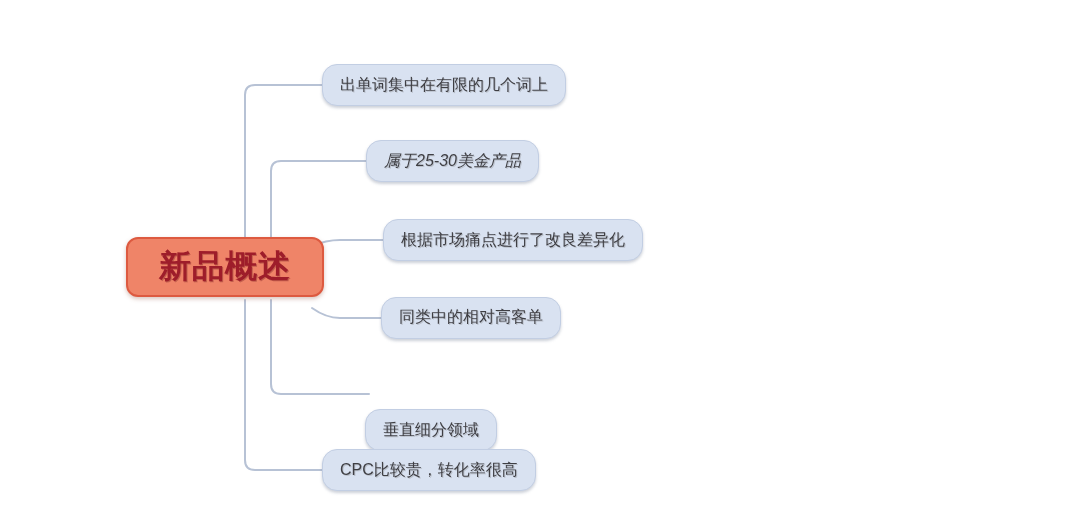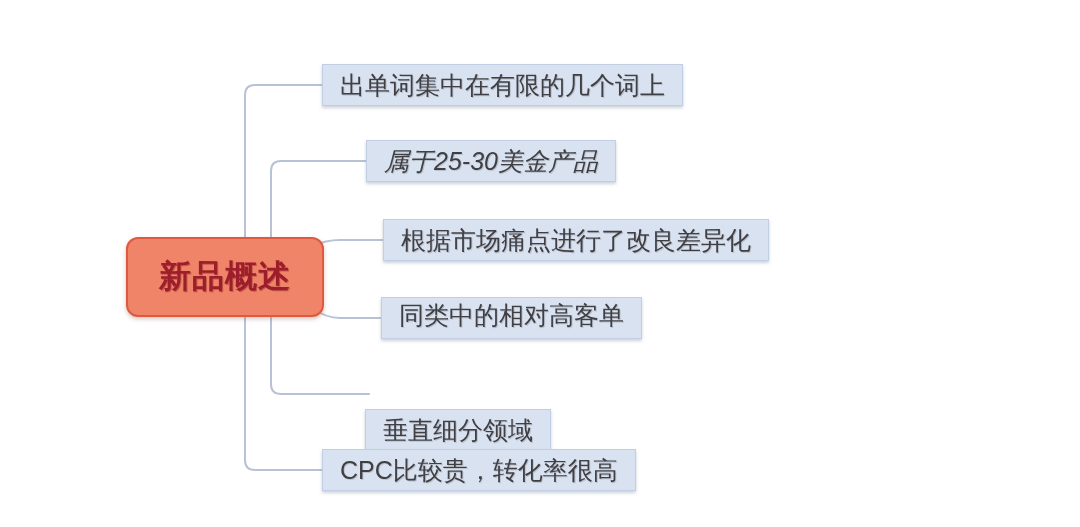--- a/index.html
+++ b/index.html
@@ -30,43 +30,43 @@
   }
   .node {
     position: absolute;
     white-space: nowrap;
     box-sizing: border-box;
   }
   .root-node {
     left: 126px;
     top: 237px;
     width: 198px;
-    height: 80px;
+    height: 60px;
     background: var(--root-fill, #ef8468);
     border: 2px solid var(--root-border, #dd5a40);
     border-radius: 12px;
     color: var(--root-text, #9e1d2a);
     font-size: 32px;
     font-weight: bold;
     display: flex;
     align-items: center;
     justify-content: center;
     box-shadow: 0 2px 4px rgba(150, 90, 70, 0.35);
     text-shadow: 1px 1px 0 rgba(110, 20, 25, 0.35);
     letter-spacing: 1px;
   }
   .child-node {
     height: 42px;
     line-height: 40px;
     padding: 0 17px;
     background: var(--child-fill, #d9e2f1);
     border: 1px solid var(--child-border, #c2cee3);
-    border-radius: 0;
+    border-radius: 15px;
     color: var(--child-text, #3f3f44);
-    font-size: 25px;
+    font-size: 16px;
     box-shadow: 0 2px 3px rgba(130, 140, 160, 0.4);
     text-shadow: 1px 1px 0 rgba(120, 120, 120, 0.3);
   }
   .n0 { left: 322px; top: 64px; }
   .n1 { left: 366px; top: 140px; font-style: italic; }
   .n2 { left: 383px; top: 219px; }
   .n3 { left: 381px; top: 297px; font-family: Liberation Mono, monospace; }
   .n4 { left: 365px; top: 373px; margin-top: 36px; }
   .n5 { left: 322px; top: 449px; text-align: right; }
 </style>

